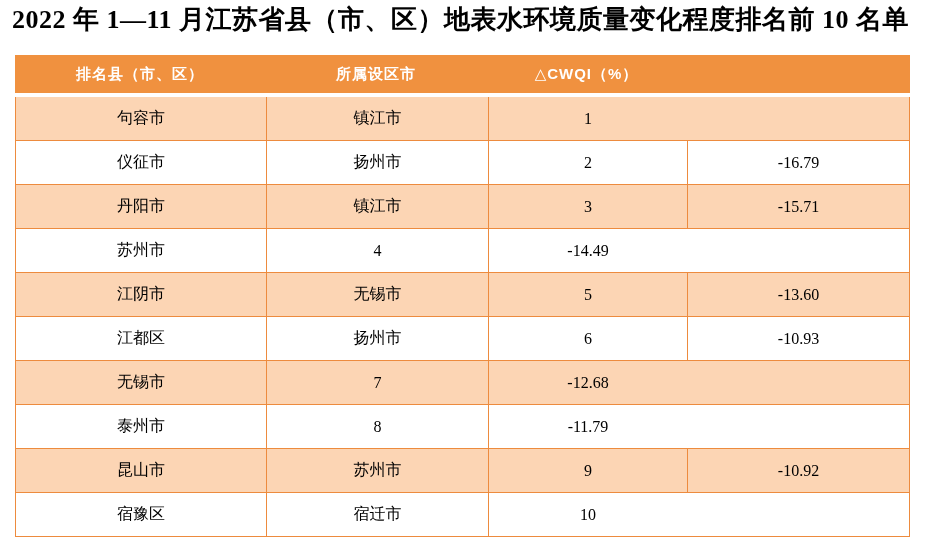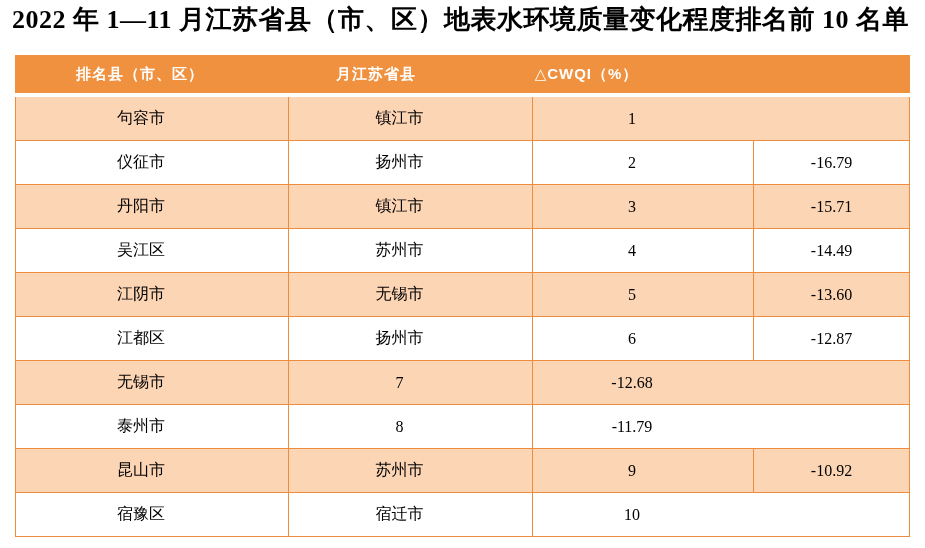--- a/index.html
+++ b/index.html
@@ -51,21 +51,20 @@
     border: 1px solid var(--border, #ED8B3E);
     border-top: none;
     box-sizing: border-box;
   }
   .trow {
     display: grid;
     grid-template-columns: 250px 222px 199px 1fr;
     height: 43px;
     background: var(--row-bg, #FFFFFF);
     border-top: 1px solid var(--border, #ED8B3E);
-    gap: 22px;
   }
   .trow:first-child { border-top: none; }
   .trow.alt { background: var(--row-alt-bg, #FCD5B4); }
   .tcell {
     display: flex;
     align-items: center;
     justify-content: center;
     text-align: center;
     height: 100%;
     box-sizing: border-box;
@@ -77,21 +76,21 @@
   .tcell:first-child { border-left: none; }
 </style>
 </head>
 <body>
 
 <div class="page">
   <h1 class="title">2022 年 1—11 月江苏省县（市、区）地表水环境质量变化程度排名前 10 名单</h1>
   <div class="table-wrap">
     <div class="header-row">
         <div class="hcell">排名县（市、区）</div>
-        <div class="hcell">月江苏省县</div>
+        <div class="hcell">所属设区市</div>
         <div class="hcell">△CWQI（%）</div>
       </div>
     <div class="tbody">
         <div class="trow alt">
           <div class="tcell">句容市</div>
           <div class="tcell">镇江市</div>
           <div class="tcell">1</div>
         </div>
         <div class="trow">
           <div class="tcell">仪征市</div>
@@ -99,36 +98,35 @@
           <div class="tcell">2</div>
           <div class="tcell">-16.79</div>
         </div>
         <div class="trow alt">
           <div class="tcell">丹阳市</div>
           <div class="tcell">镇江市</div>
           <div class="tcell">3</div>
           <div class="tcell">-15.71</div>
         </div>
         <div class="trow">
-          <div class="tcell">吴江区</div>
           <div class="tcell">苏州市</div>
           <div class="tcell">4</div>
           <div class="tcell">-14.49</div>
         </div>
         <div class="trow alt">
           <div class="tcell">江阴市</div>
           <div class="tcell">无锡市</div>
           <div class="tcell">5</div>
           <div class="tcell">-13.60</div>
         </div>
         <div class="trow">
           <div class="tcell">江都区</div>
           <div class="tcell">扬州市</div>
           <div class="tcell">6</div>
-          <div class="tcell">-12.87</div>
+          <div class="tcell">-10.93</div>
         </div>
         <div class="trow alt">
           <div class="tcell">无锡市</div>
           <div class="tcell">7</div>
           <div class="tcell">-12.68</div>
         </div>
         <div class="trow">
           <div class="tcell">泰州市</div>
           <div class="tcell">8</div>
           <div class="tcell">-11.79</div>

